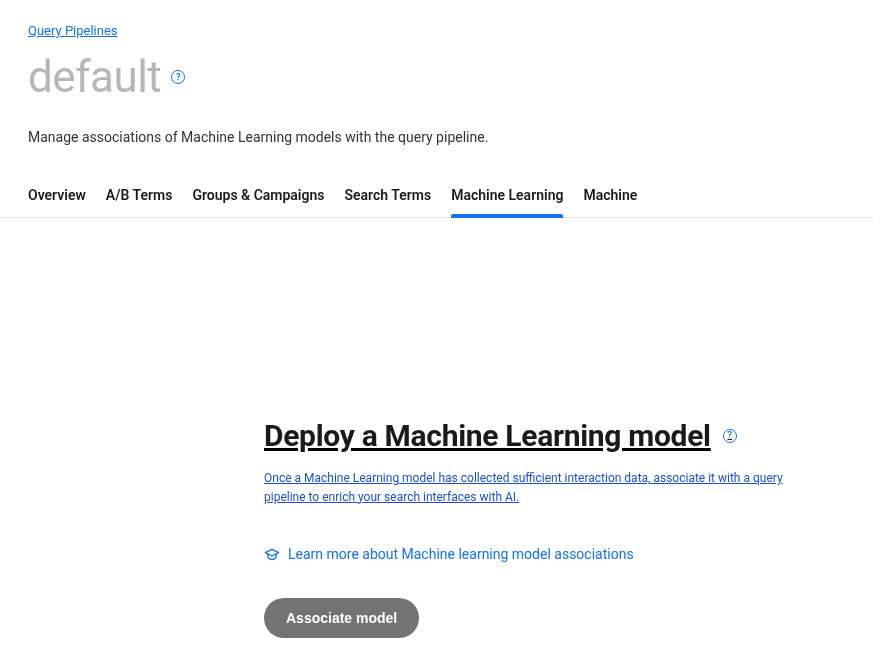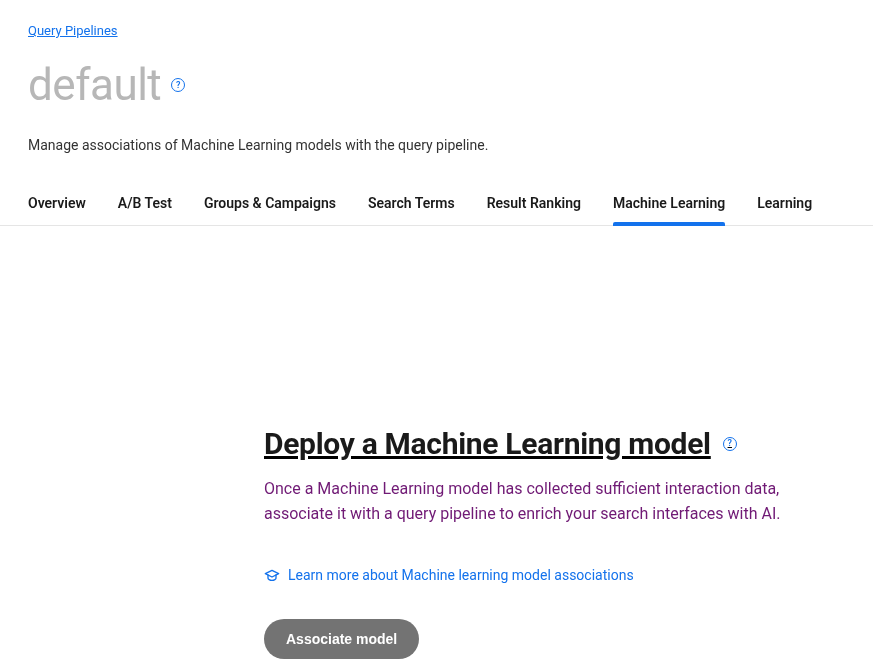--- a/index.html
+++ b/index.html
@@ -20,21 +20,21 @@
     .breadcrumb {
       color: #1372ec;
       font-size: 13px;
       text-decoration: underline;
       cursor: pointer;
     }
     .title-row {
       display: flex;
       align-items: center;
       gap: 10px;
-      margin-top: 20px;
+      margin-top: 12px;
     }
     .page-title {
       font-size: 44px;
       font-weight: 400;
       color: #b7b7b7;
       letter-spacing: -0.5px;
     }
     .help-circle {
       display: inline-flex;
       align-items: center;
@@ -50,21 +50,21 @@
       line-height: 1;
       flex-shrink: 0;
     }
     .subtitle {
       font-size: 14px;
       color: #333;
       margin-top: 26px;
     }
     .tabs {
       display: flex;
-      gap: 32px;
+      gap: 20px;
       margin-top: 42px;
       border-bottom: 1px solid #e5e5e5;
       margin-left: -28px;
       margin-right: -28px;
       padding-left: 28px;
       padding-right: 28px;
     }
     .tab {
       font-size: 14px;
       font-weight: 600;
@@ -97,24 +97,25 @@
       gap: 12px;
       text-decoration: underline;
     }
     .deploy-title {
       font-size: 30px;
       font-weight: 700;
       color: #1a1a1a;
       letter-spacing: -0.3px;
     }
     .deploy-desc {
-      font-size: 16px;
-      color: #701a75;
+      font-size: 12px;
+      color: #1d4ed8;
       line-height: 1.55;
       margin-top: 16px;
+      text-decoration: underline;
     }
     .learn-more-row {
       display: flex;
       align-items: flex-start;
       gap: 8px;
       margin-top: 40px;
       color: #1372ec;
       font-size: 14px;
       cursor: pointer;
     }
@@ -144,26 +145,25 @@
 <div class="container">
   <a class="breadcrumb">Query Pipelines</a>
   <div class="title-row">
     <h1 class="page-title">default</h1>
     <span class="help-circle">?</span>
   </div>
   <p class="subtitle">Manage associations of Machine Learning models with the query pipeline.</p>
 
   <div class="tabs">
     <div class="tab">Overview</div>
-    <div class="tab">A/B Test</div>
+    <div class="tab">A/B Terms</div>
     <div class="tab">Groups &amp; Campaigns</div>
     <div class="tab">Search Terms</div>
-    <div class="tab">Result Ranking</div>
     <div class="tab active">Machine Learning</div>
-    <div class="tab">Learning</div>
+    <div class="tab">Machine</div>
   </div>
 </div>
 
 <div class="content-area">
   <div class="deploy-section">
     <div class="deploy-title-row">
       <h2 class="deploy-title">Deploy a Machine Learning model</h2>
       <span class="help-circle">?</span>
     </div>
     <p class="deploy-desc">Once a Machine Learning model has collected sufficient interaction data, associate it with a query pipeline to enrich your search interfaces with AI.</p>

